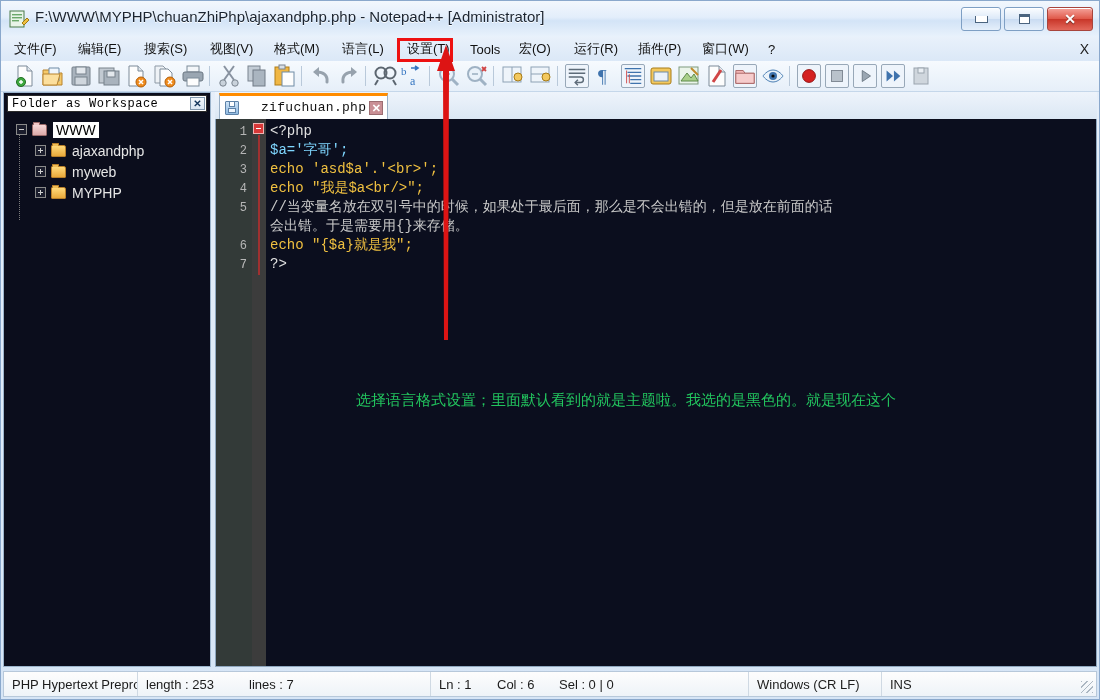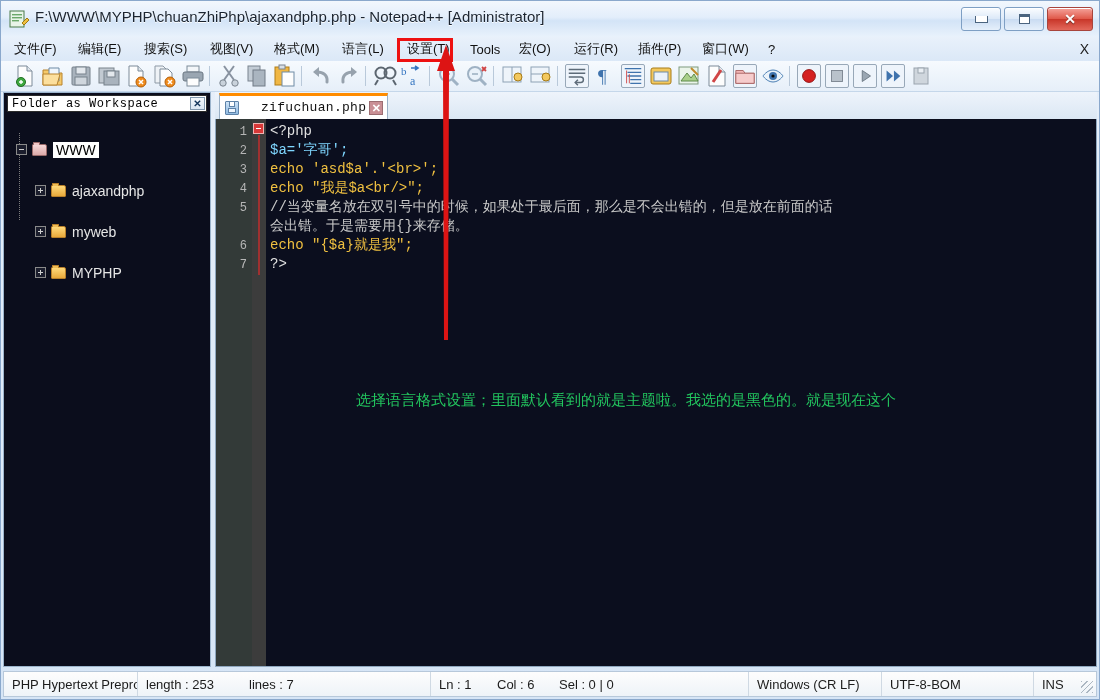--- a/index.html
+++ b/index.html
@@ -83,21 +83,21 @@
     font-family:"Liberation Mono",monospace;font-size:12px;color:#000;
     padding-left:4px;letter-spacing:.5px;white-space:nowrap;
   }
   .ws-close{
     position:absolute;right:1px;top:1px;width:15px;height:13px;
     background:linear-gradient(#f4f8fc,#dae7f4);border:1px solid #8198ae;
     display:flex;align-items:center;justify-content:center;box-sizing:border-box;
     font-size:10px;color:#12355c;font-weight:bold;line-height:1;
   }
   .tree{position:absolute;left:0;top:22px;right:0;bottom:0;padding-top:4px;}
-  .trow{position:relative;height:21px;display:flex;align-items:center;font-size:14px;color:#e6e6e6;margin-top:20px;}
+  .trow{position:relative;height:21px;display:flex;align-items:center;font-size:14px;color:#e6e6e6;}
   .tbox{
     width:11px;height:11px;border:1px solid #8a8a8a;background:#1b1d2c;
     position:relative;flex:none;box-sizing:border-box;
   }
   .tbox:before{content:"";position:absolute;left:2px;top:4px;width:5px;height:1px;background:#cfcfcf;}
   .tbox.plus:after{content:"";position:absolute;left:4px;top:2px;width:1px;height:5px;background:#cfcfcf;}
   .folder{
     width:15px;height:12px;flex:none;position:relative;margin-left:5px;
     background:linear-gradient(#ffd97a,#e8a93b);
     border:1px solid #b9802a;border-radius:1px 2px 1px 1px;box-sizing:border-box;
@@ -503,18 +503,17 @@
   </svg>
 
   <div class="status">
     <span class="scell" style="width:134px">PHP Hypertext Preproc</span>
     <span class="scell" style="width:103px;border-right:none">length : 253</span>
     <span class="scell" style="width:190px">lines : 7</span>
     <span class="scell" style="width:58px;border-right:none">Ln : 1</span>
     <span class="scell" style="width:62px;border-right:none">Col : 6</span>
     <span class="scell" style="width:198px">Sel : 0 | 0</span>
     <span class="scell" style="width:133px">Windows (CR LF)</span>
-    <span class="scell" style="width:152px">UTF-8-BOM</span>
     <span class="scell" style="width:60px;border-right:none">INS</span>
     <span class="grip"></span>
   </div>
 
 </div>
 
 </body></html>

